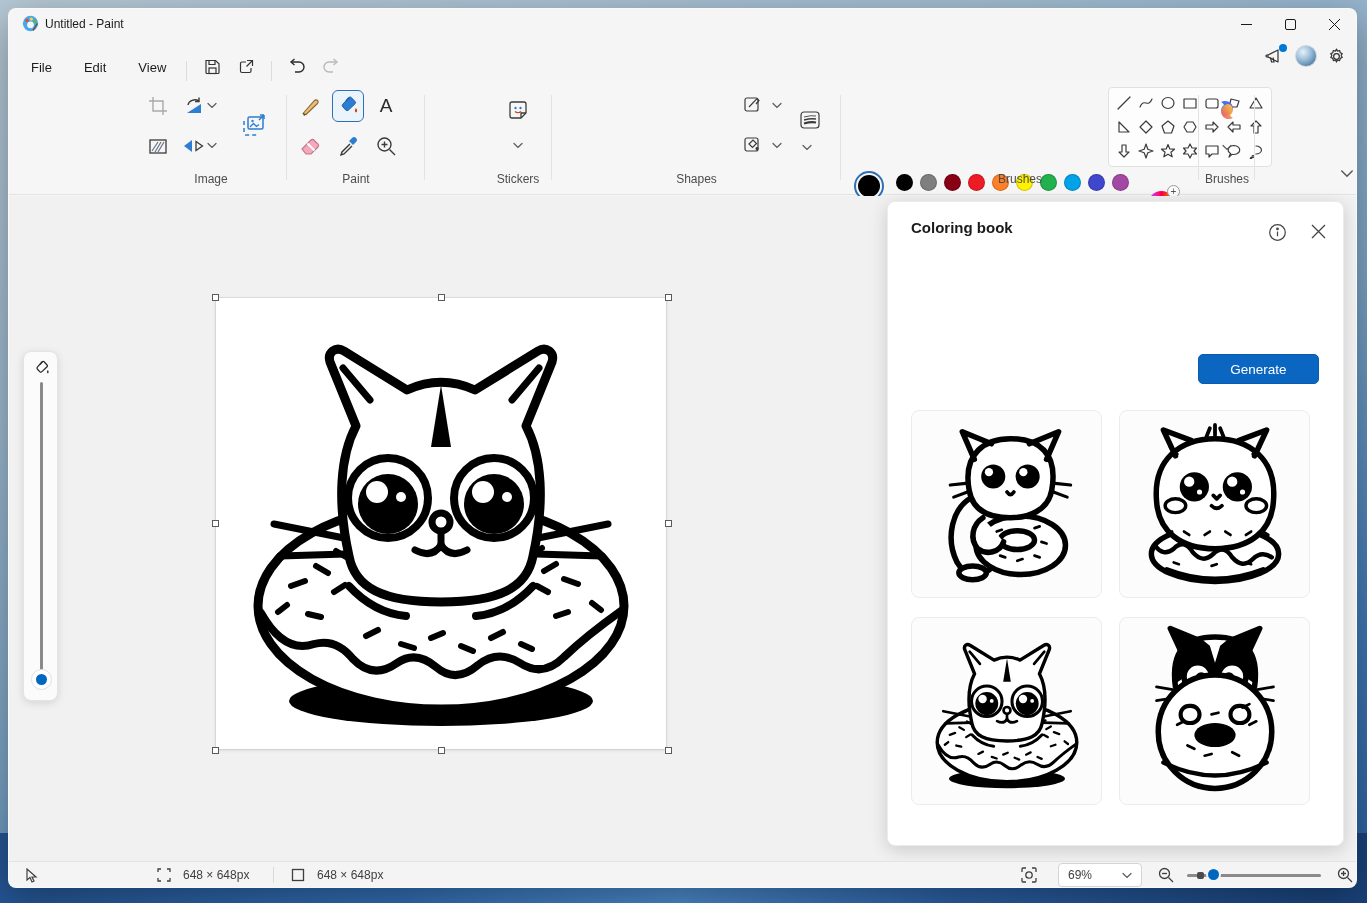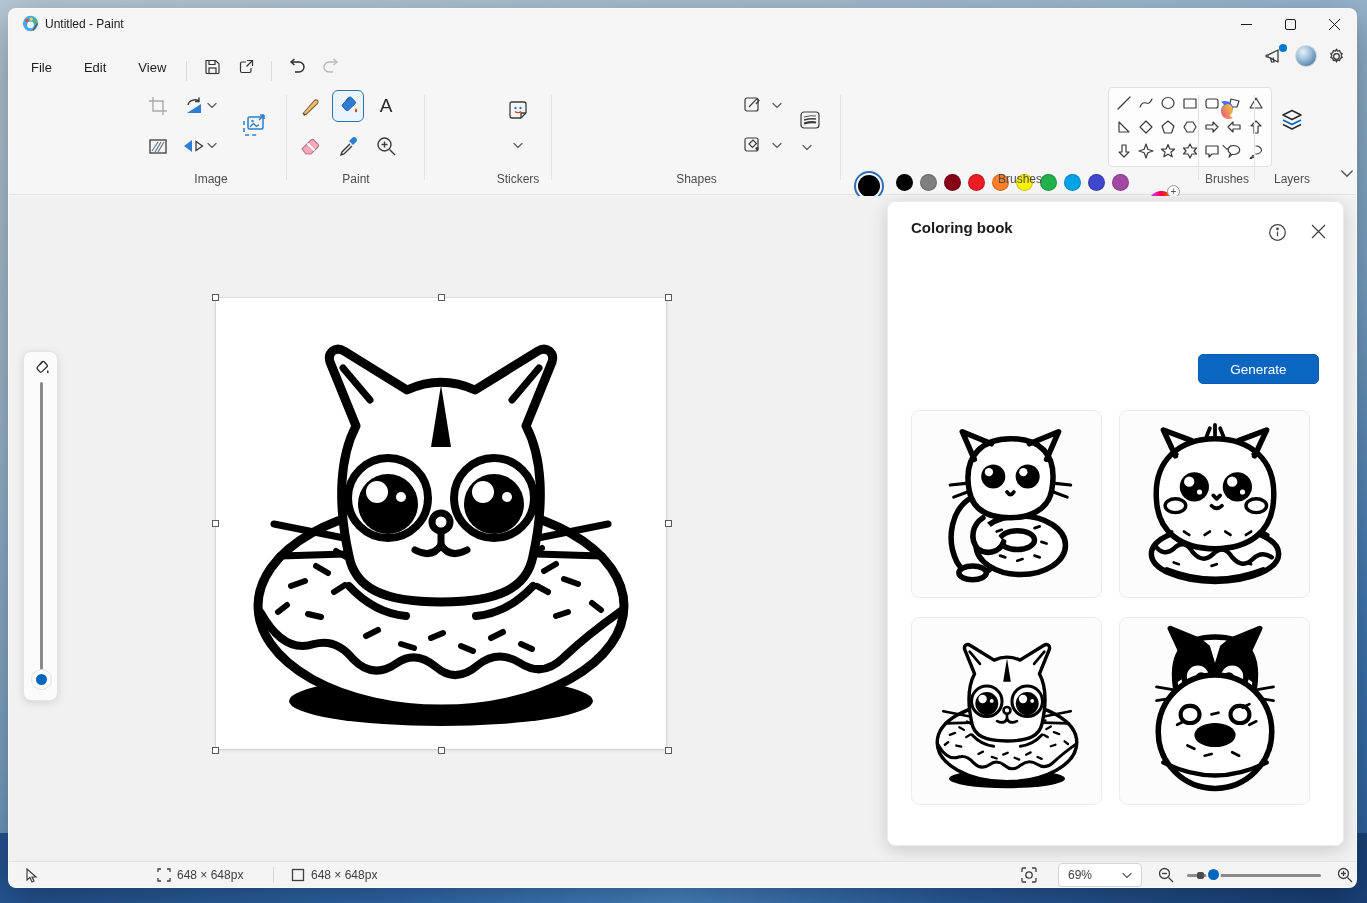--- a/index.html
+++ b/index.html
@@ -94,21 +94,21 @@
   border:1px solid #0a5cae; border-radius:5px; color:#fff; font-size:13.5px; display:flex; align-items:center; justify-content:center; }
 .thumb-grid{ position:absolute; left:23px; top:208px; width:410px; display:grid;
   grid-template-columns:191px 191px; grid-auto-rows:188px; column-gap:17px; row-gap:19px; }
 .thumb{ background:#fcfcfc; border:1px solid #ececec; border-radius:8px; overflow:hidden;
   display:flex; align-items:center; justify-content:center; }
 .thumb svg{ width:172px; height:172px; }
 
 
 .statusbar{ position:absolute; left:0; right:0; bottom:0; height:26px; background:#f4f4f4;
   border-top:1px solid #e3e3e3; font-size:12px; color:#3f3f3f; }
-.sb-item{ position:absolute; top:0; height:26px; display:flex; align-items:center; gap:6px; }
+.sb-item{ position:absolute; top:0; height:26px; display:flex; align-items:center; gap:12px; }
 .sb-divider{ position:absolute; top:5px; width:1px; height:16px; background:#dadada; }
 .zoom-box{ position:absolute; left:1049px; top:1px; width:84px; height:24px; background:#fff; border:1px solid #d4d4d4;
   border-radius:4px; display:flex; align-items:center; justify-content:space-between; padding:0 9px; }
 .zoom-track{ position:absolute; left:1178px; top:12px; width:134px; height:3px; background:#8a8a8c; border-radius:2px; }
 .zoom-mark{ position:absolute; left:1188px; top:10px; width:7px; height:7px; background:#4a4a4a; border-radius:2px; }
 .zoom-thumb{ position:absolute; left:1197px; top:5px; width:15px; height:15px; border-radius:50%; background:#0067c0; border:2px solid #f4f4f4; }
 svg{ display:block; }
 </style>
 </head>
 <body>
@@ -522,30 +522,20 @@
       </div>
       <span class="chev chev-abs" style="left:23px;top:62px">
           <svg width="10" height="7" viewBox="0 0 10 7" fill="none">
             <path d="M1,1.5 L5,5.5 L9,1.5" stroke="#5a5a5a" stroke-width="1.2" stroke-linecap="round"></path>
           </svg>
         </span>
       <div class="rlabel">Brushes</div>
       <div class="rdiv"></div>
     </div>
 
-    <div class="rsection" style="left:1246px;width:74px">
-      <div class="ric" style="left:22px;top:24px">
-        <svg width="26" height="26" viewBox="0 0 26 26" fill="none" stroke-linejoin="round">
-          <path d="M13,3.5 L22,8 13,12.5 4,8 Z" stroke="#2b2b2b" stroke-width="1.5"></path>
-          <path d="M4,13 L13,17.5 22,13" stroke="#0067c0" stroke-width="1.7"></path>
-          <path d="M4,17.5 L13,22 22,17.5" stroke="#2b2b2b" stroke-width="1.5"></path>
-        </svg>
-      </div>
-      <div class="rlabel">Layers</div>
-    </div>
 
     <span class="chev chev-abs" style="left:1333px;top:88px;transform:scale(1.3)">
         <svg width="10" height="7" viewBox="0 0 10 7" fill="none">
           <path d="M1,1.5 L5,5.5 L9,1.5" stroke="#5a5a5a" stroke-width="1.2" stroke-linecap="round"></path>
         </svg>
       </span>
   </div>
 
   <div class="workspace">
 

